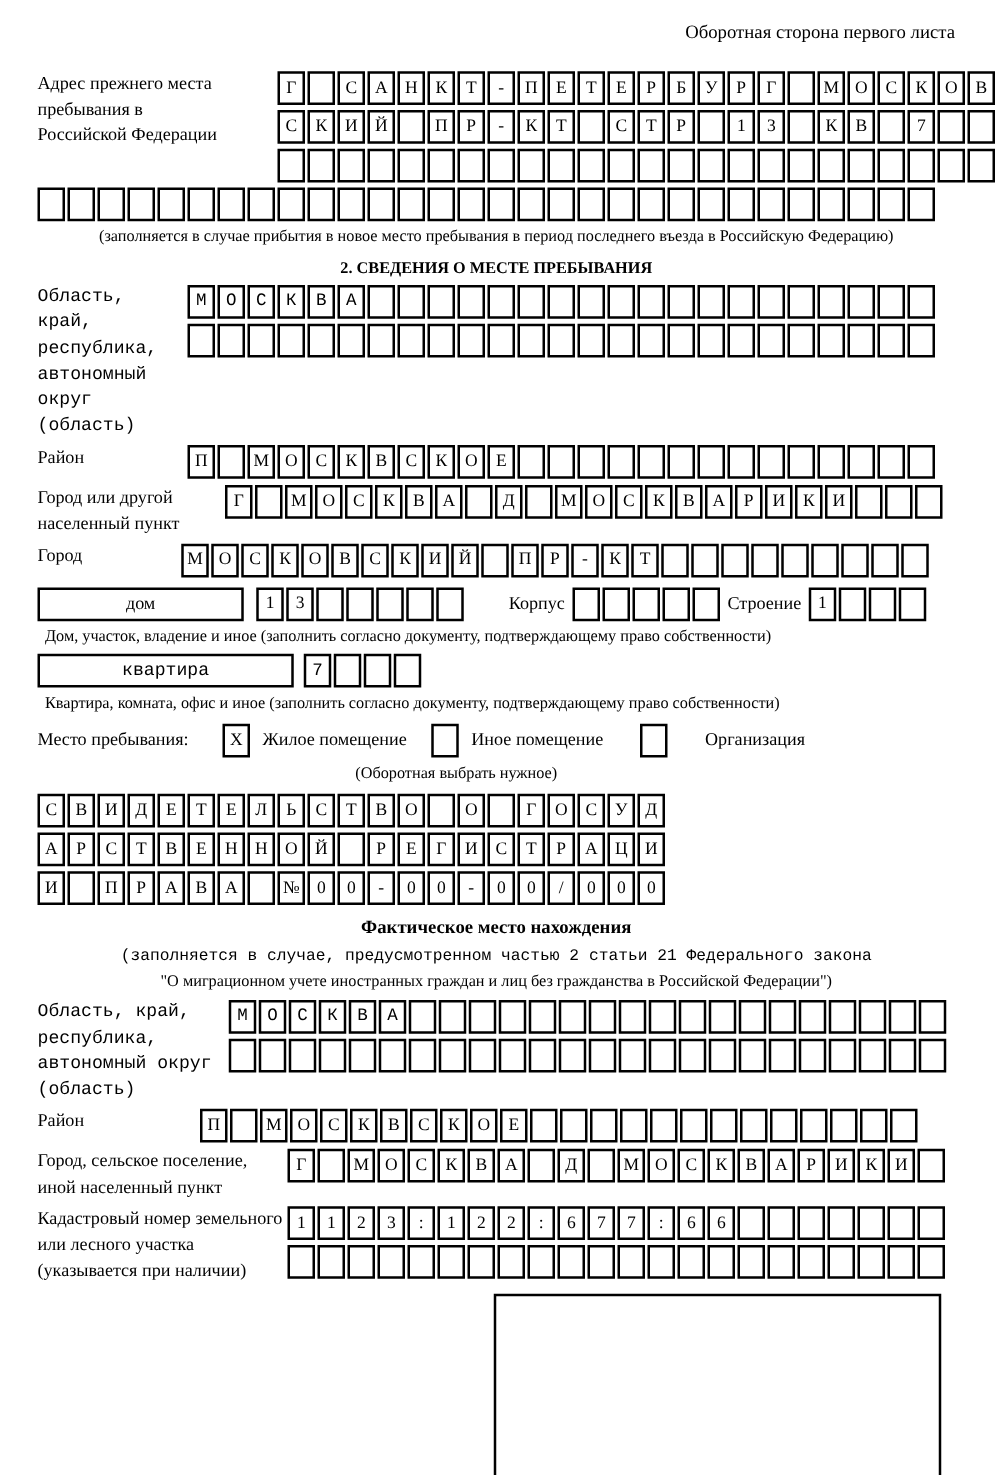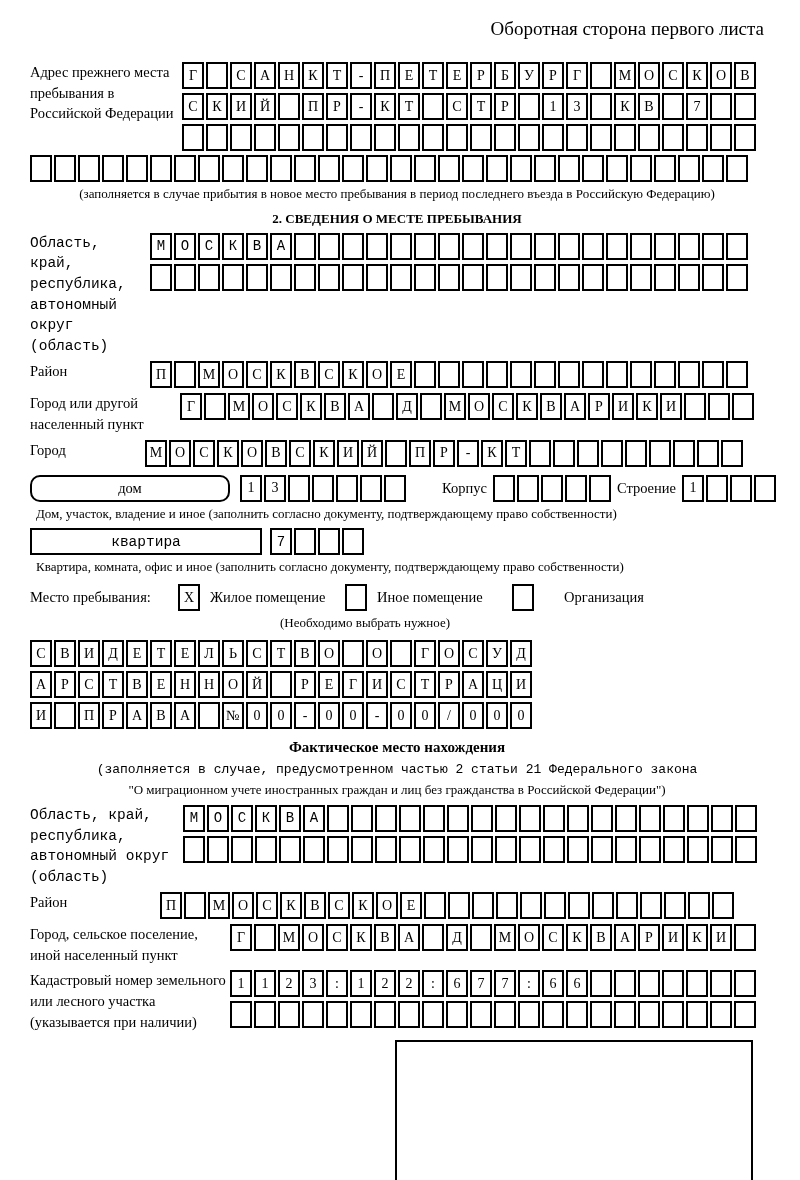--- a/index.html
+++ b/index.html
@@ -4,21 +4,21 @@
 <style>
   * { margin:0; padding:0; box-sizing:border-box; }
   html,body { background:#ffffff; }
   body {
     width:800px; height:1180px; overflow:hidden;
     font-family:"Liberation Serif","DejaVu Serif",serif;
     color:#000;
   }
   .page { width:800px; height:1180px; padding:0 36px 0 30px; position:relative; }
 
-  .top-title { padding-top:18px; text-align:right; font-size:19px; }
+  .top-title { padding-top:18px; text-align:right; font-size:15px; }
 
   .row { display:flex; align-items:flex-start; }
   .lbl { font-size:14.5px; line-height:1.42; flex-shrink:0; }
   .w-addr  { width:152px; }
   .w-reg1  { width:120px; }
   .w-dis1  { width:120px; }
   .w-city1 { width:150px; }
   .w-str1  { width:115px; }
   .w-doc   { width:218px; }
   .w-reg2  { width:153px; }
@@ -41,21 +41,21 @@
     align-items:center; justify-content:center; font-size:14.5px; flex-shrink:0;
   }
   .inline-lbl { font-size:14.5px; line-height:27px; flex-shrink:0; }
 
   .note { font-size:13px; line-height:1.3; }
   .center { text-align:center; }
   .h2 { font-weight:bold; font-size:13px; text-align:center; }
   .h3 { font-weight:bold; font-size:15px; text-align:center; }
 
   .mt4{margin-top:4px;} .mt5{margin-top:5px;} .mt6{margin-top:6px;font-family:Liberation Mono, monospace;}
-  .mt8{margin-top:8px;} .mt10{margin-top:10px;} .mt22{margin-top:22px;}
+  .mt8{margin-top:8px;} .mt10{margin-top:10px;} .mt22{margin-top:22px;gap:40px;}
 
   .stay-opt-lbl { width:135px; margin-left:8px; }
   .stay-note { margin-left:205px; width:260px; text-align:center; }
 
   .stamp-box {
     margin-top:8px; margin-left:365px; width:358px; height:160px;
     border:2px solid #000; background:#fff;
   }
   .stamp-note {
     margin-top:5px; margin-left:338px; width:420px;
@@ -334,21 +334,21 @@
         <span class="cell"></span>
         <span class="cell"></span>
         <span class="cell"></span>
         <span class="cell"></span>
         <span class="cell"></span>
         <span class="cell"></span>
       </div>
   </div>
 
   <div class="row mt8">
-    <div class="widebox" style="width:200px;border-radius:10px;">дом</div>
+    <div class="widebox" style="width:165px;">дом</div>
     <div class="boxes" style="margin-left:10px;">
         <span class="cell">1</span>
         <span class="cell">3</span>
         <span class="cell"></span>
         <span class="cell"></span>
         <span class="cell"></span>
         <span class="cell"></span>
         <span class="cell"></span>
       </div>
     <div class="inline-lbl" style="margin-left:34px;">Корпус</div>
@@ -363,40 +363,40 @@
     <div class="boxes" style="margin-left:6px;">
         <span class="cell">1</span>
         <span class="cell"></span>
         <span class="cell"></span>
         <span class="cell"></span>
       </div>
   </div>
   <div class="note mt4" style="padding-left:6px;">Дом, участок, владение и иное (заполнить согласно документу, подтверждающему право собственности)</div>
 
   <div class="row mt6">
-    <div class="widebox" style="width:232px;">квартира</div>
+    <div class="widebox" style="width:205px;">квартира</div>
     <div class="boxes" style="margin-left:8px;">
         <span class="cell">7</span>
         <span class="cell"></span>
         <span class="cell"></span>
         <span class="cell"></span>
       </div>
   </div>
   <div class="note mt4" style="padding-left:6px;">Квартира, комната, офис и иное (заполнить согласно документу, подтверждающему право собственности)</div>
 
   <div class="row mt8">
     <div class="lbl w-stay">Место пребывания:</div>
     <span class="cell">X</span>
     <div class="lbl stay-opt-lbl" style="line-height:27px;">Жилое помещение</div>
     <span class="cell"></span>
     <div class="lbl stay-opt-lbl" style="line-height:27px;">Иное помещение</div>
     <span class="cell"></span>
     <div class="lbl" style="line-height:27px;margin-left:28px;">Организация</div>
   </div>
-  <div class="note stay-note mt4">(Необходимо выбрать нужное)</div>
+  <div class="note stay-note mt4">(Оборотная выбрать нужное)</div>
 
   <div class="row mt8">
     <div class="boxcol">
       <div class="boxes">
           <span class="cell">С</span>
           <span class="cell">В</span>
           <span class="cell">И</span>
           <span class="cell">Д</span>
           <span class="cell">Е</span>
           <span class="cell">Т</span>

